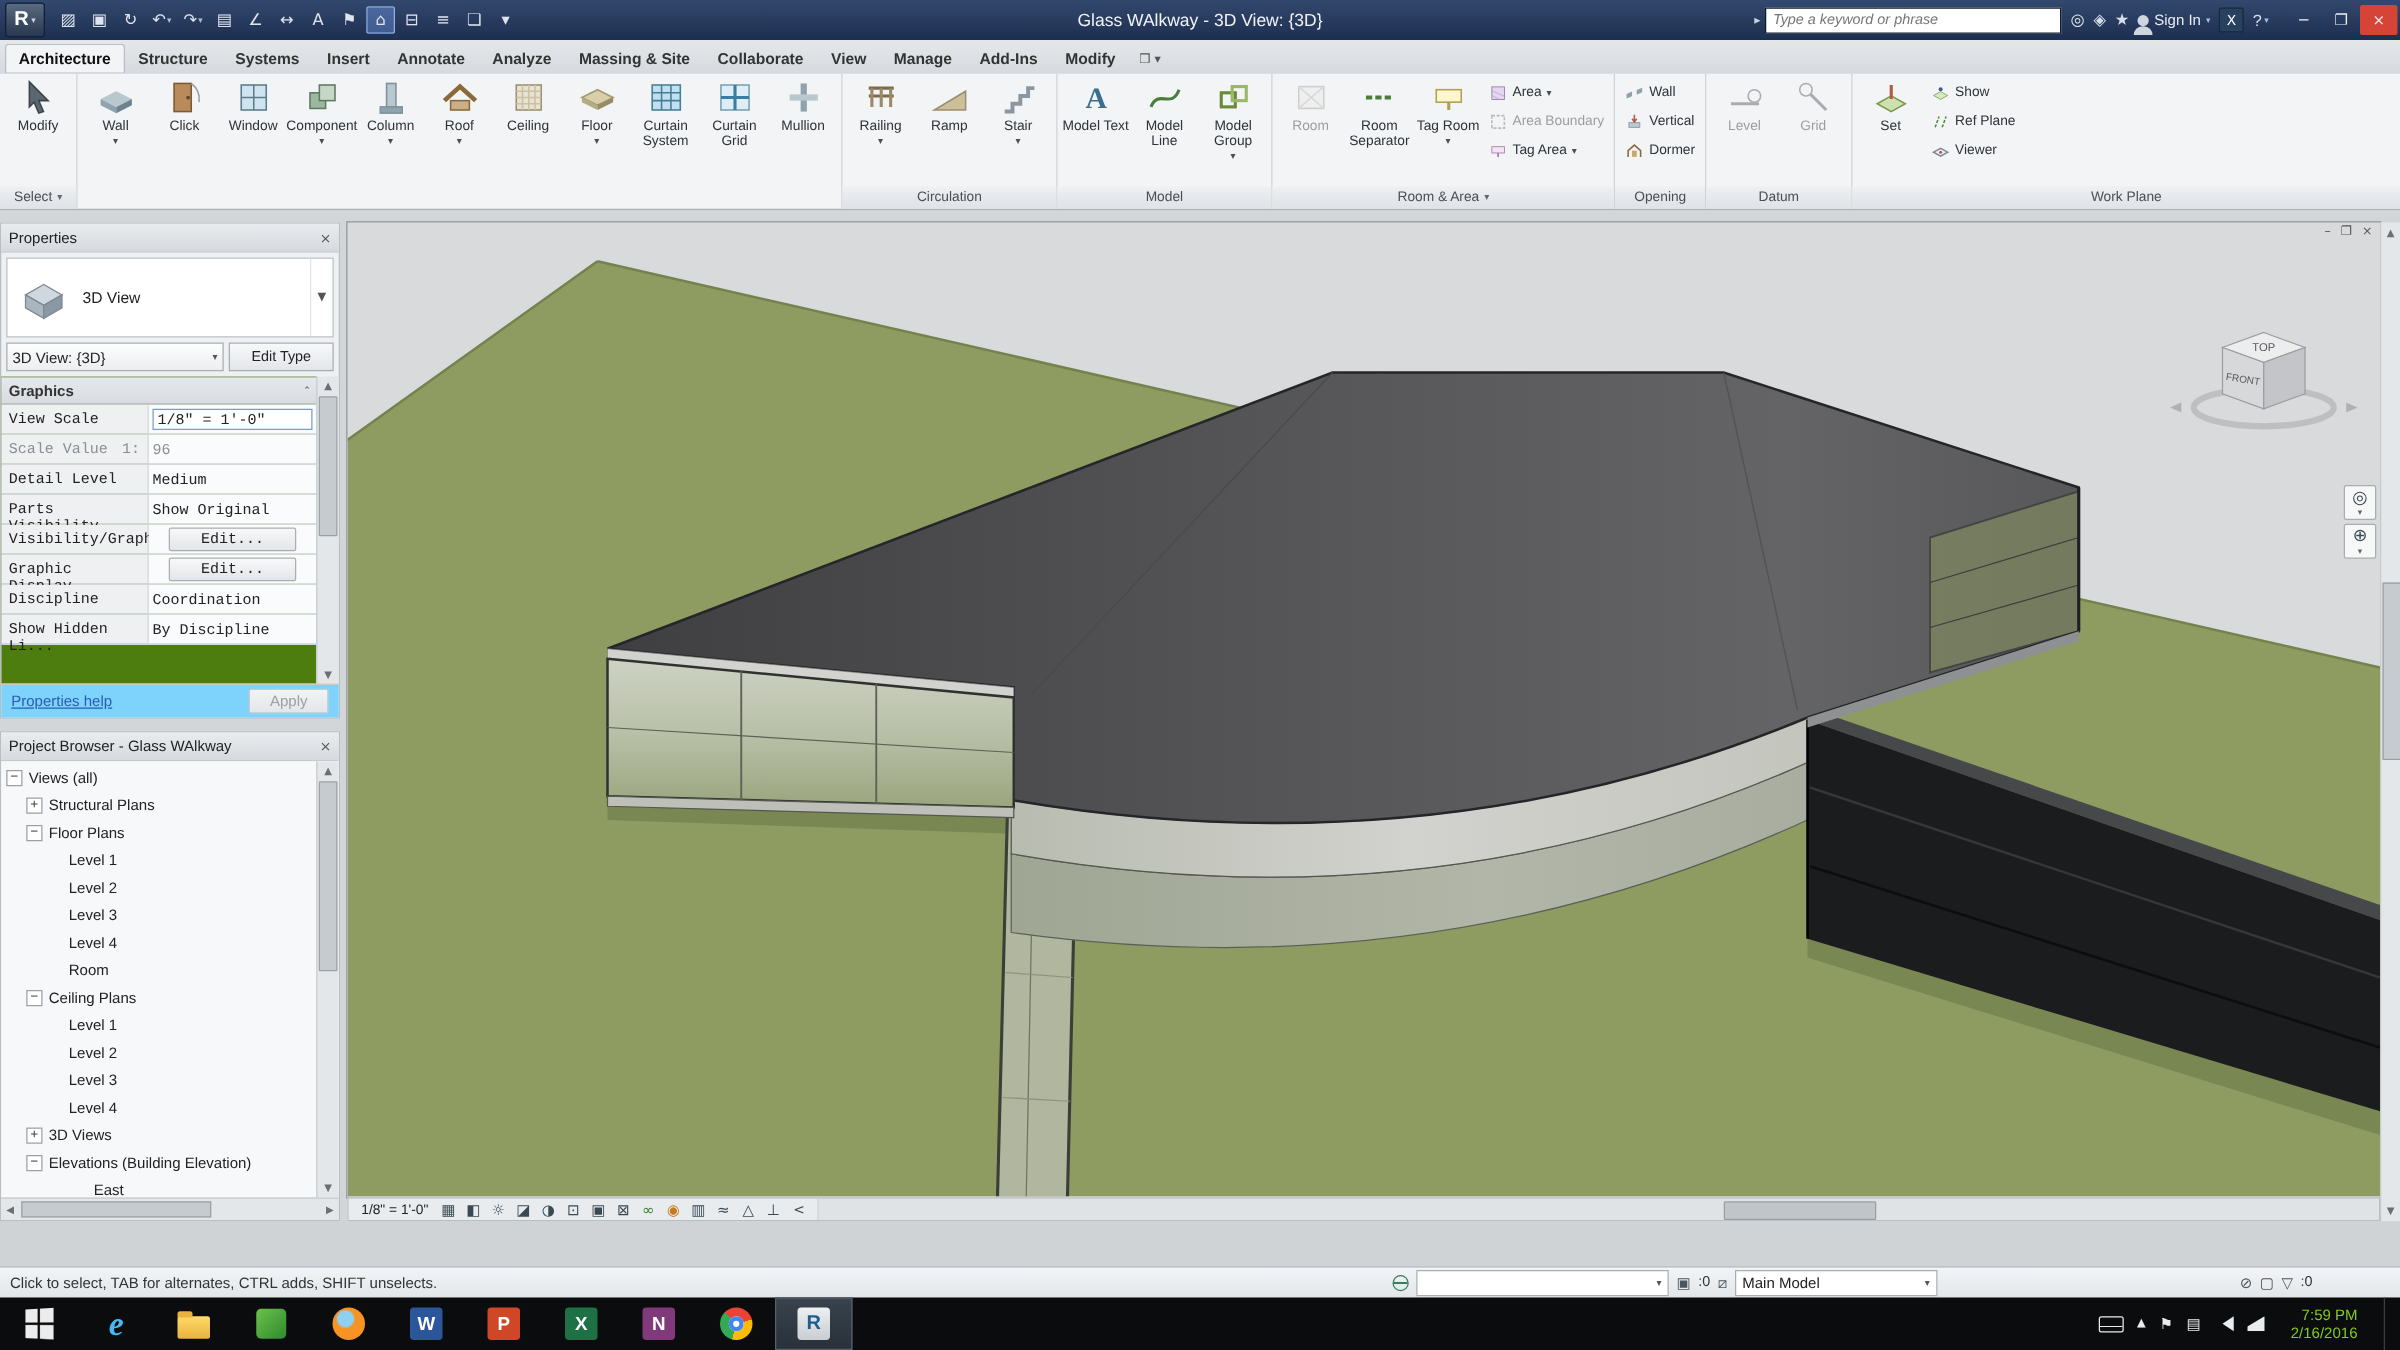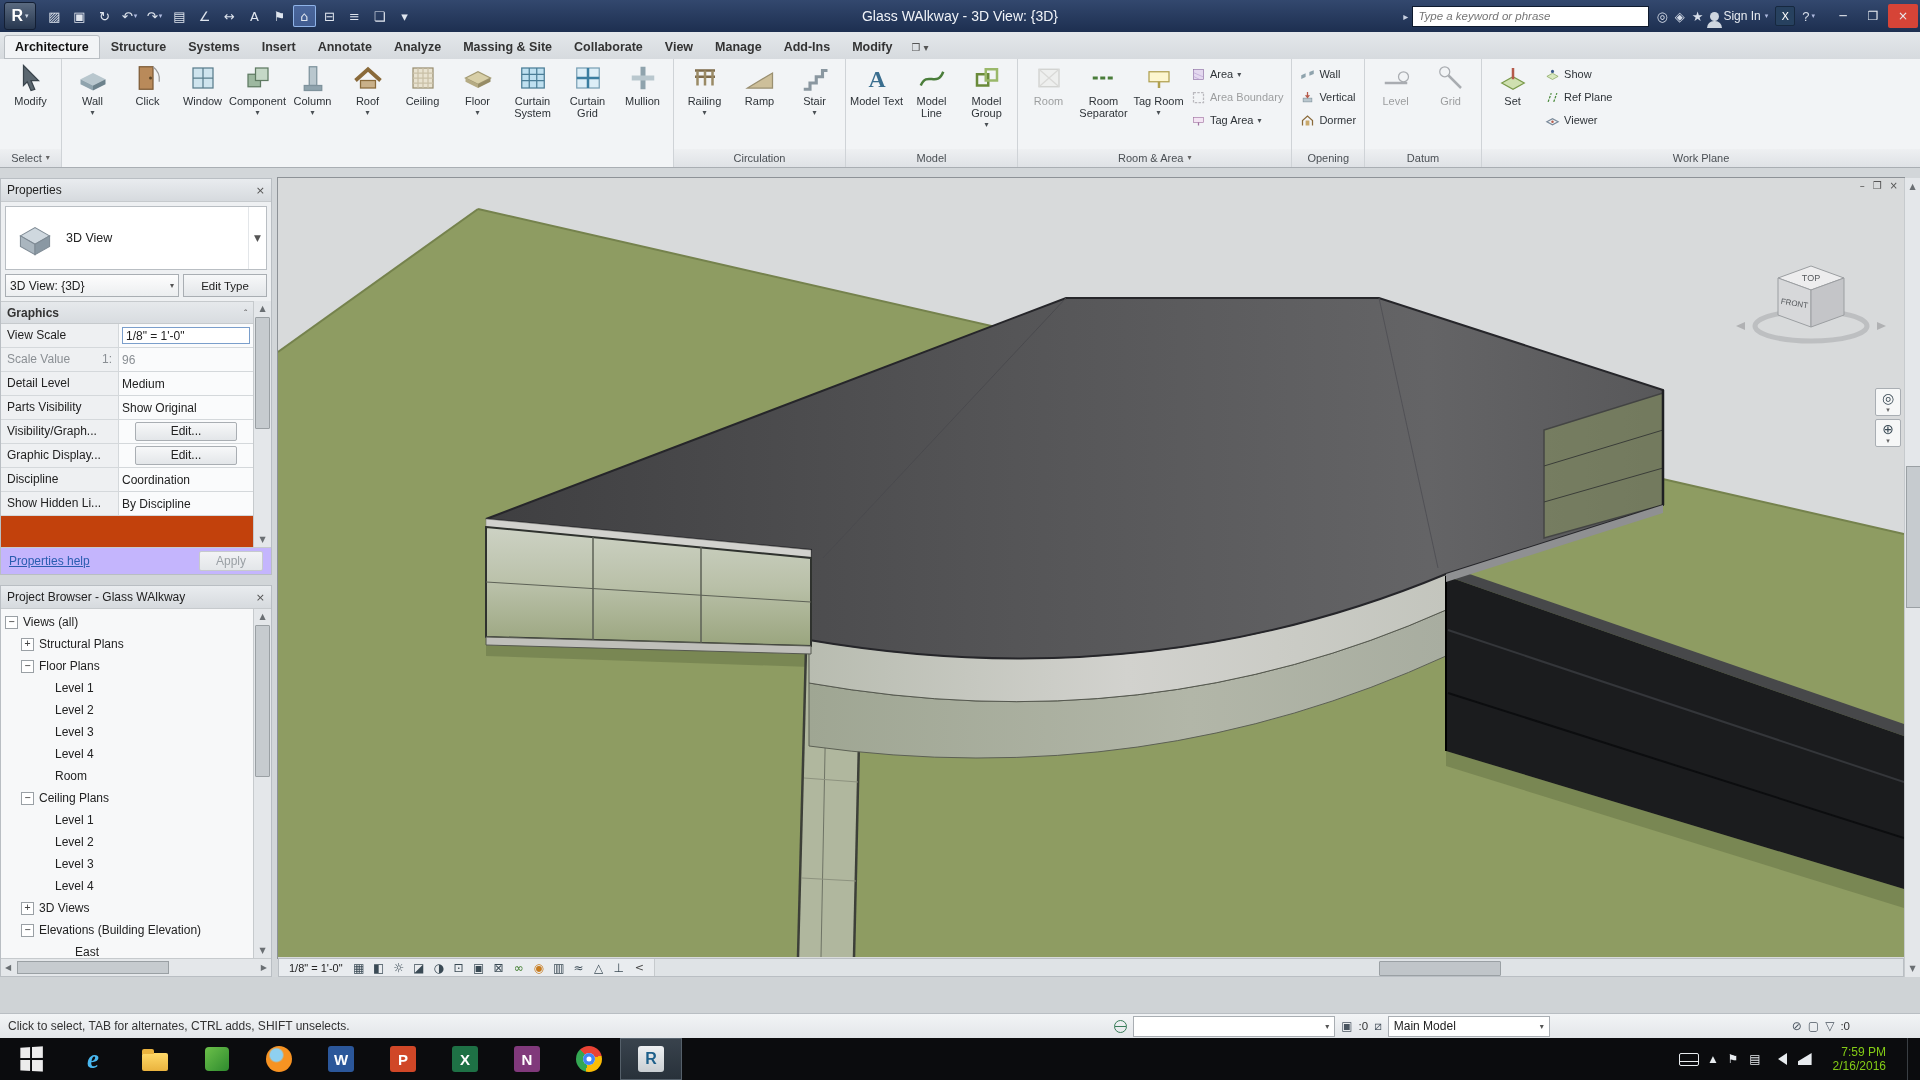--- a/index.html
+++ b/index.html
@@ -75,39 +75,39 @@
   .typelabel{font-size:12.5px;color:#222;margin-left:2px;}
   .typearrow{margin-left:auto;width:17px;align-self:stretch;display:flex;align-items:center;justify-content:center;
     color:#555;font-size:9px;border-left:1px solid #e3e6e9;font-family:"DejaVu Sans",sans-serif;}
   .selrow{display:flex;margin:0 4px 4px;gap:4px;flex:none;}
   .selcombo{flex:1;height:21px;border:1px solid #a9aeb3;background:linear-gradient(#fdfdfd,#eceef0);
     font-size:12px;display:flex;align-items:center;padding:0 4px;color:#222;}
   .selcombo .ca{margin-left:auto;font-size:8px;color:#555;font-family:"DejaVu Sans",sans-serif;}
   .edittype{width:82px;height:21px;border:1px solid #a9aeb3;background:linear-gradient(#f7f8f9,#e3e6e9);
     font-size:11.5px;display:flex;align-items:center;justify-content:center;color:#222;}
   .gridwrap{flex:1;display:flex;overflow:hidden;}
-  .gridcol{flex:1;border-top:1px solid #c6cacd;background:#c2410c;}
+  .gridcol{flex:1;border-top:1px solid #c6cacd;background:#4d7c0f;}
   .sectionrow{height:21px;background:linear-gradient(#e6e9ec,#d8dce0);font-size:12px;font-weight:bold;
     color:#333;display:flex;align-items:center;padding:0 6px;border-bottom:1px solid #c6cacd;}
   .sectionrow .sc{margin-left:auto;font-size:9px;color:#666;}
-  .prow{display:flex;height:24px;border-bottom:1px solid #d4d8db;font-size:12px;box-sizing:border-box;}
+  .prow{display:flex;height:24px;border-bottom:1px solid #d4d8db;font-size:12px;box-sizing:border-box;font-family:Liberation Mono, monospace;}
   .plabel{width:118px;flex:none;padding:4px 4px 0 6px;color:#222;background:#eef0f2;
     border-right:1px solid #d4d8db;display:flex;box-sizing:border-box;}
   .plabel .pl2{margin-left:auto;padding-right:2px;}
   .pvalue{flex:1;padding:0 3px;display:flex;align-items:center;background:#fafbfc;overflow:hidden;}
   .pval{white-space:nowrap;color:#222;}
   .k-field .pval{border:1px solid #7a9ecb;background:#fff;width:100%;height:17px;line-height:17px;padding:0 3px;box-sizing:border-box;}
   .k-button .pval{border:1px solid #a9aeb3;background:linear-gradient(#f7f8f9,#e3e6e9);width:78%;
     margin:0 auto;text-align:center;height:17px;line-height:17px;border-radius:2px;}
   .muted .plabel,.muted .pval{color:#8a8f94;}
   .rail{width:17px;flex:none;background:#e4e7ea;border-left:1px solid #c6cacd;display:flex;
     flex-direction:column;align-items:center;font-size:8px;color:#6a6f73;font-family:"DejaVu Sans",sans-serif;}
   .rail .rthumb{width:13px;background:#c6cbcf;border:1px solid #9aa0a4;border-radius:1px;margin:1px 0;}
   .rail .rbtn{padding:3px 0;}
-  .pfoot{height:26px;flex:none;display:flex;align-items:center;padding:0 8px;border-top:1px solid #c6cacd;background:#c4b5fd;}
+  .pfoot{height:26px;flex:none;display:flex;align-items:center;padding:0 8px;border-top:1px solid #c6cacd;background:#7dd3fc;}
   .phelp{color:#2a5db0;text-decoration:underline;font-size:12px;}
   .papply{margin-left:auto;color:#9aa0a5;font-size:12px;border:1px solid #c6cacd;
     background:linear-gradient(#f2f3f5,#e3e6e9);padding:2px 16px;border-radius:2px;}
   .pfill{flex:1;}
   
   .treewrap{flex:1;display:flex;overflow:hidden;background:#f7f8f9;}
   .tree{flex:1;padding-top:2px;overflow:hidden;}
   .titem{height:22px;display:flex;align-items:center;font-size:12px;color:#222;white-space:nowrap;}
   .toggle{width:11px;height:11px;flex:none;border:1px solid #9aa0a5;background:#fff;font-size:10px;
     line-height:10px;text-align:center;margin-right:5px;color:#444;font-family:"DejaVu Sans Mono",monospace;}

